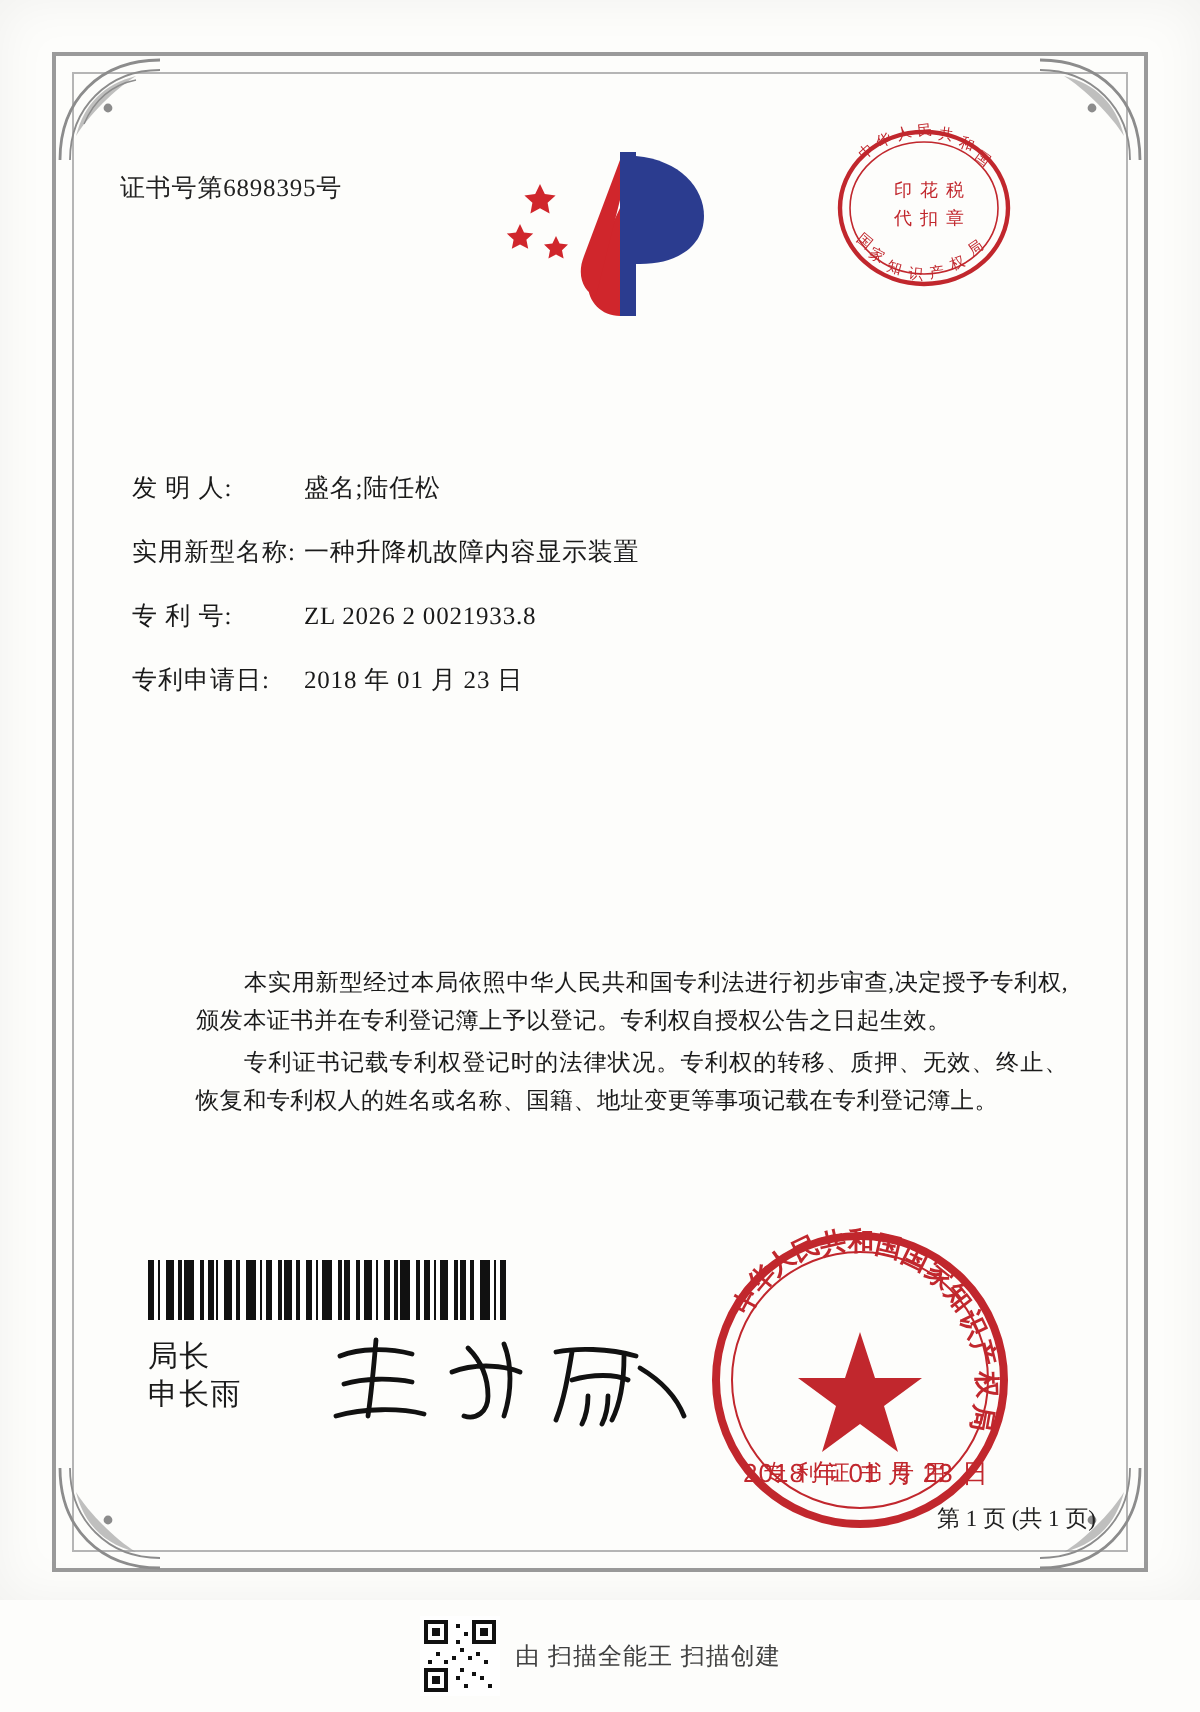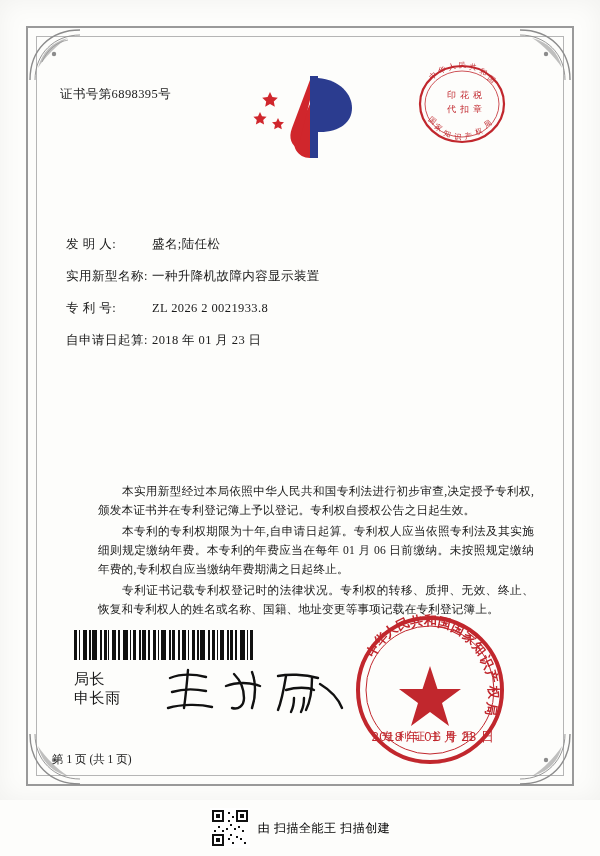--- a/index.html
+++ b/index.html
@@ -166,21 +166,21 @@
     font-size: 13px;
     color: #c1272d;
     letter-spacing: 0.5px;
     font-family: "Liberation Sans", sans-serif;
   }
 
   .page-no {
     position: absolute;
     left: 0; top: 700px;
     width: 496px;
-    text-align: left;
+    text-align: right;
     font-size: 11.5px;
     color: #222;
   }
 
   
   .footer {
     position: absolute;
     left: 0; top: 800px;
     width: 600px; height: 56px;
     display: flex;
@@ -189,21 +189,21 @@
     gap: 8px;
   }
   .qr {
     width: 40px; height: 40px;
     background: #111;
     position: relative;
   }
   .qr svg { display:block; }
   .footer-text {
     font-size: 12px;
-    color: #000000;
+    color: #404040;
     font-family: "Liberation Sans", sans-serif;
     letter-spacing: 0.5px;
   }
 
   .shadow-edge {
     position: absolute;
     left: 0; top: 0; width: 600px; height: 800px;
     pointer-events: none;
     box-shadow: inset 0 0 26px rgba(0,0,0,0.05);
   }
@@ -302,27 +302,26 @@
       <div class="field">
         <span class="lbl">发 明 人:</span><span class="val">盛名;陆任松</span>
       </div>
       <div class="field">
         <span class="lbl">实用新型名称:</span><span class="val">一种升降机故障内容显示装置</span>
       </div>
       <div class="field">
         <span class="lbl">专 利 号:</span><span class="val">ZL 2026 2 0021933.8</span>
       </div>
       <div class="field">
-        <span class="lbl">自申请日起算:</span><span class="val">2018 年 01 月 23 日</span>
+        <span class="lbl">专利申请日:</span><span class="val">2018 年 01 月 23 日</span>
       </div>
     </div>
 
     <div class="paras">
       <div class="para">本实用新型经过本局依照中华人民共和国专利法进行初步审查,决定授予专利权,颁发本证书并在专利登记簿上予以登记。专利权自授权公告之日起生效。</div>
-      <div class="para">本专利的专利权期限为十年,自申请日起算。专利权人应当依照专利法及其实施细则规定缴纳年费。本专利的年费应当在每年 01 月 06 日前缴纳。未按照规定缴纳年费的,专利权自应当缴纳年费期满之日起终止。</div>
       <div class="para">专利证书记载专利权登记时的法律状况。专利权的转移、质押、无效、终止、恢复和专利权人的姓名或名称、国籍、地址变更等事项记载在专利登记簿上。</div>
     </div>
 
     <div class="barcode">
       <span style="width:3px;background:#111"></span>
         <span style="width:2px;background:#fff"></span>
       <span style="width:1px;background:#111"></span>
         <span style="width:3px;background:#fff"></span>
       <span style="width:4px;background:#111"></span>
         <span style="width:2px;background:#fff"></span>

